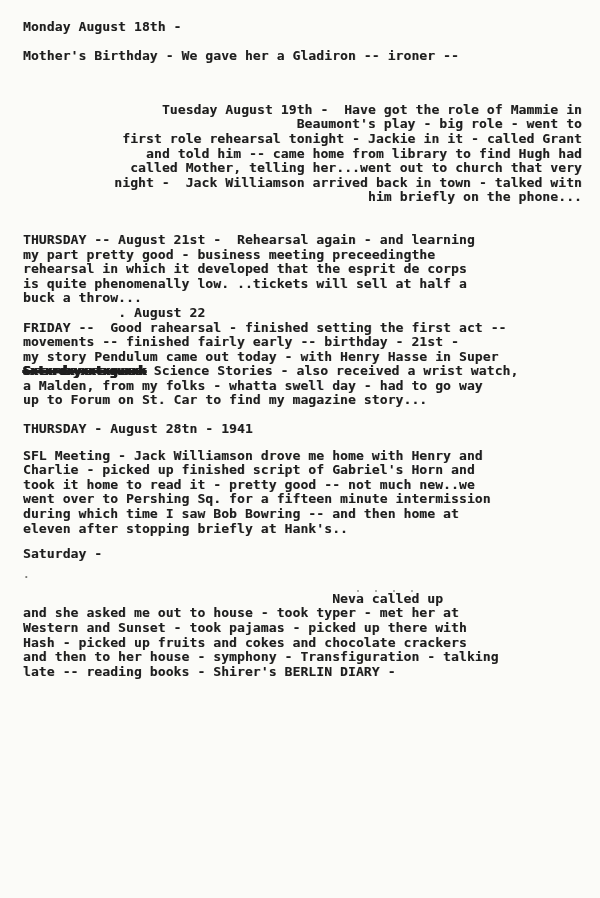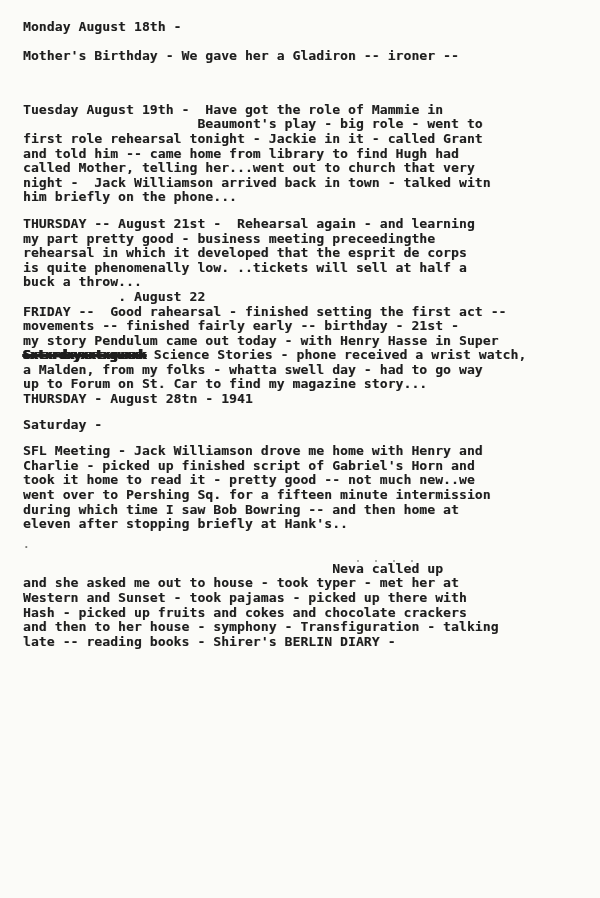--- a/index.html
+++ b/index.html
@@ -20,25 +20,25 @@
     font-size: 13px;
     line-height: 14.6px;
     letter-spacing: 0.1px;
     color: #1e1e1e;
   }
   .entry {
     white-space: pre-wrap;
     text-shadow: 0.4px 0.2px 0 rgba(30,30,30,0.38);
   }
   .e0 { margin-top: 0; }
-  .e1 { margin-top: 39px; }
+  .e1 { margin-top: 39px; text-align: right; }
   .e2 { margin-top: 22px; }
-  .e3 { margin-top: 12px; }
+  .e3 { margin-top: 28px; }
   .e4 { margin-top: 16px; }
-  .e5 { }
+  .e5 { margin-top: 14px; }
   .e6 { margin-top: 12px; }
   .e7 { margin-top: 11px; }
   .e8 {
     margin-top: 8px;
     line-height: 10px;
     font-size: 11px;
     color: #7a7a76;
     text-shadow: none;
   }
   .e9 { margin-top: 12px; position: relative; }
@@ -74,31 +74,31 @@
 him briefly on the phone...</div>
   <div class="entry e3"><span>THURSDAY -- August 21st -  Rehearsal again - and learning
 my part pretty good - business meeting preceedingthe
 rehearsal in which it developed that the esprit de corps
 is quite phenomenally low. ..tickets will sell at half a
 buck a throw...
             . August 22
 FRIDAY --  Good rahearsal - finished setting the first act --
 movements -- finished fairly early -- birthday - 21st -
 my story Pendulum came out today - with Henry Hasse in Super
-</span><span class="struck">Sxtxrdxyxxtxguxxk</span><span> Science Stories - phone received a wrist watch,
+</span><span class="struck">Sxtxrdxyxxtxguxxk</span><span> Science Stories - also received a wrist watch,
 a Malden, from my folks - whatta swell day - had to go way
 up to Forum on St. Car to find my magazine story...</span></div>
   <div class="entry e5">THURSDAY - August 28tn - 1941</div>
-  <div class="entry e7">Saturday -</div>
   <div class="entry e6">SFL Meeting - Jack Williamson drove me home with Henry and
 Charlie - picked up finished script of Gabriel's Horn and
 took it home to read it - pretty good -- not much new..we
 went over to Pershing Sq. for a fifteen minute intermission
 during which time I saw Bob Bowring -- and then home at
 eleven after stopping briefly at Hank's..</div>
+  <div class="entry e7">Saturday -</div>
   <div class="entry e8">.</div>
   <div class="entry e9"><span class="faint-dots">. . . .</span><span>                                       Neva called up
 and she asked me out to house - took typer - met her at
 Western and Sunset - took pajamas - picked up there with
 Hash - picked up fruits and cokes and chocolate crackers
 and then to her house - symphony - Transfiguration - talking
 late -- reading books - Shirer's BERLIN DIARY -</span></div>
 </div>
 
 </body></html>

